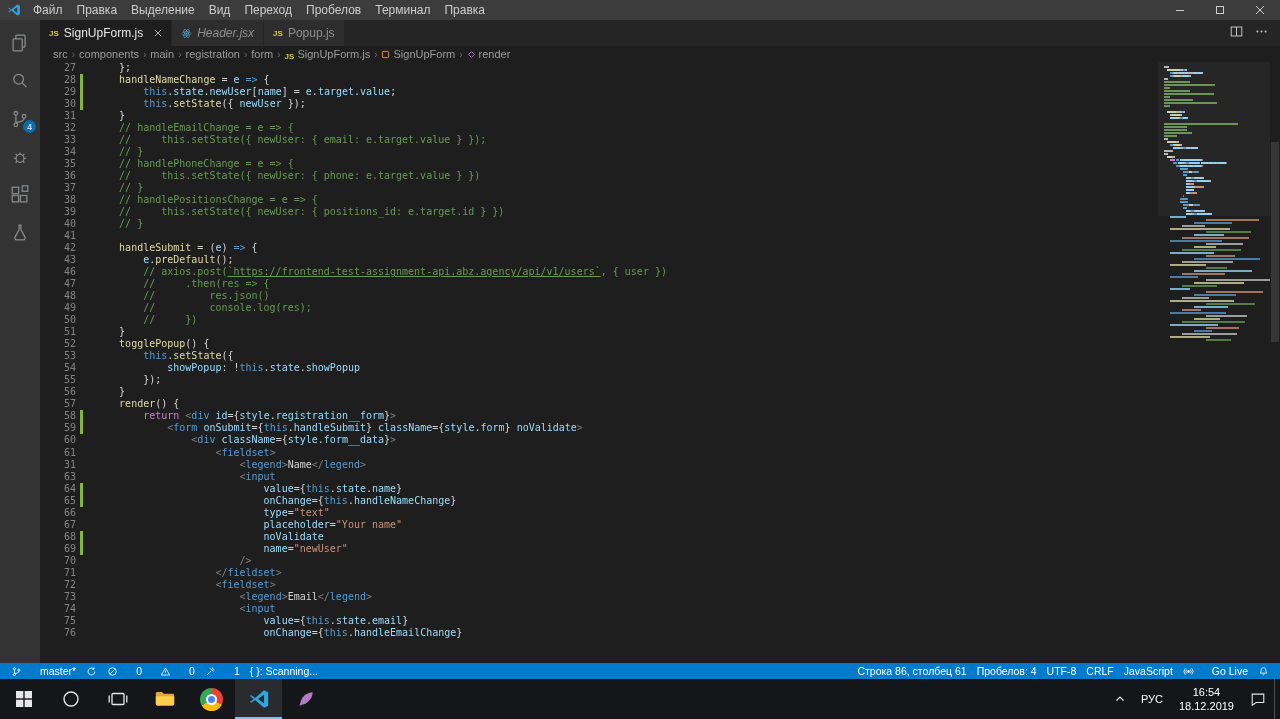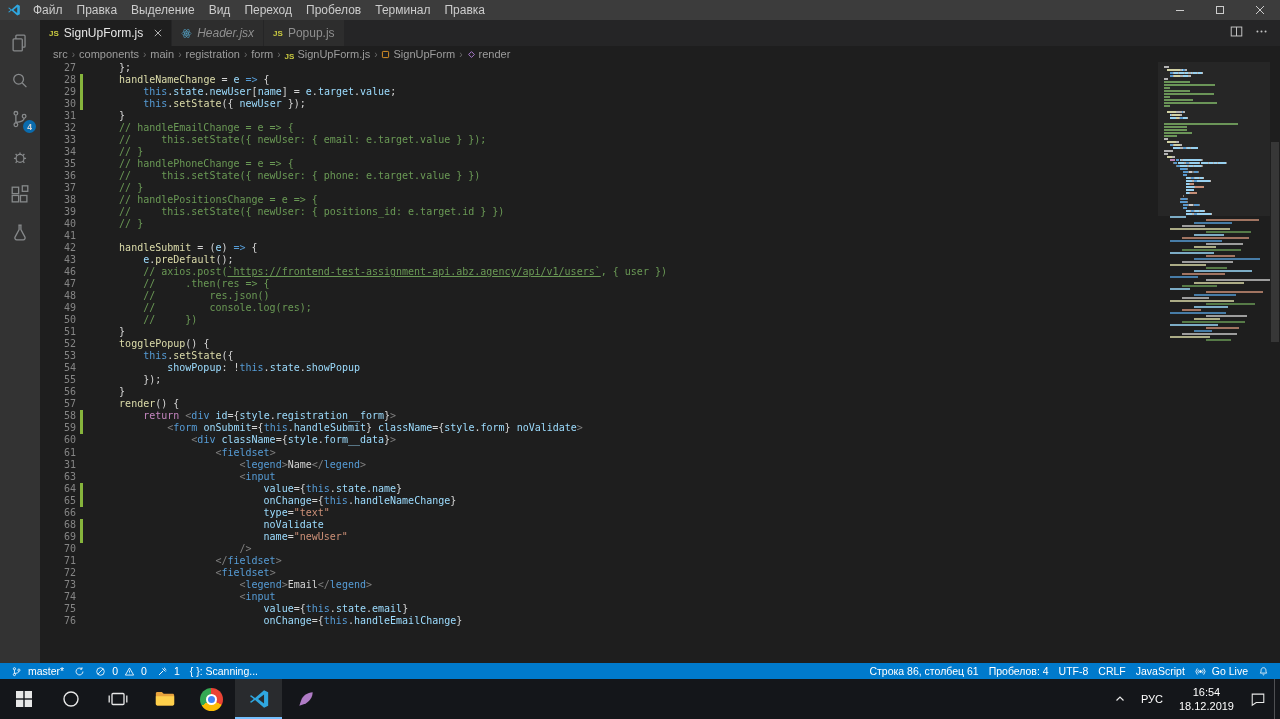--- a/index.html
+++ b/index.html
@@ -52,21 +52,21 @@
   
   .minimap{position:absolute;top:0;right:10px;width:112px;bottom:0;overflow:hidden;padding:4px 0 0 6px}
   .mm-line{height:2px;margin-bottom:1px;white-space:nowrap;overflow:hidden}
   .mm-seg{display:inline-block;height:2px;vertical-align:top}
   .mm-slider{position:absolute;left:0;top:0;right:0;height:154px;background:rgba(121,121,121,.10)}
   .vscroll{position:absolute;right:0;top:0;width:10px;bottom:0}
   .vscroll .thumb{position:absolute;left:1px;right:1px;top:80px;height:200px;background:rgba(121,121,121,.28)}
 
   
   .statusbar{height:16px;background:#007acc;display:flex;align-items:center;font-size:10.5px;color:#ffffff;padding:0 6px}
-  .sb-item{display:flex;align-items:center;gap:6px;padding:0 5px;height:100%;white-space:nowrap}
+  .sb-item{display:flex;align-items:center;gap:18px;padding:0 5px;height:100%;white-space:nowrap}
   .sb-right{margin-left:auto;display:flex;align-items:center}
 
   
   .taskbar{height:40px;background:#14161a;display:flex;align-items:stretch}
   .tb-app{width:47px;display:flex;align-items:center;justify-content:center;position:relative}
   .tb-app.active{background:rgba(255,255,255,.09)}
   .tb-app.active::after{content:"";position:absolute;left:0;right:0;bottom:0;height:2px;background:#76c0ff}
   .chrome{width:23px;height:23px;border-radius:50%;background:conic-gradient(#ea4335 0 33%,#fbbc05 33% 66%,#34a853 66% 100%);position:relative}
   .chrome::before{content:"";position:absolute;inset:6px;background:#fff;border-radius:50%}
   .chrome::after{content:"";position:absolute;inset:8px;background:#4285f4;border-radius:50%}
@@ -254,20 +254,21 @@
           <div class="code-line"><span class="ln">57</span><span class="modbar"></span><span class="code-text"><span class="tk-p">    </span><span class="tk-fn">render</span><span class="tk-p">() {</span></span></div>
           <div class="code-line"><span class="ln">58</span><span class="modbar on"></span><span class="code-text"><span class="tk-p">        </span><span class="tk-kw">return</span><span class="tk-p"> </span><span class="tk-ab">&lt;</span><span class="tk-tag">div</span><span class="tk-p"> </span><span class="tk-v">id</span><span class="tk-p">=</span><span class="tk-p">{</span><span class="tk-v">style</span><span class="tk-p">.</span><span class="tk-v">registration__form</span><span class="tk-p">}</span><span class="tk-ab">&gt;</span></span></div>
           <div class="code-line"><span class="ln">59</span><span class="modbar on"></span><span class="code-text"><span class="tk-p">            </span><span class="tk-ab">&lt;</span><span class="tk-tag">form</span><span class="tk-p"> </span><span class="tk-v">onSubmit</span><span class="tk-p">=</span><span class="tk-p">{</span><span class="tk-k">this</span><span class="tk-p">.</span><span class="tk-v">handleSubmit</span><span class="tk-p">}</span><span class="tk-p"> </span><span class="tk-v">className</span><span class="tk-p">=</span><span class="tk-p">{</span><span class="tk-v">style</span><span class="tk-p">.</span><span class="tk-v">form</span><span class="tk-p">}</span><span class="tk-p"> </span><span class="tk-v">noValidate</span><span class="tk-ab">&gt;</span></span></div>
           <div class="code-line"><span class="ln">60</span><span class="modbar"></span><span class="code-text"><span class="tk-p">                </span><span class="tk-ab">&lt;</span><span class="tk-tag">div</span><span class="tk-p"> </span><span class="tk-v">className</span><span class="tk-p">=</span><span class="tk-p">{</span><span class="tk-v">style</span><span class="tk-p">.</span><span class="tk-v">form__data</span><span class="tk-p">}</span><span class="tk-ab">&gt;</span></span></div>
           <div class="code-line"><span class="ln">61</span><span class="modbar"></span><span class="code-text"><span class="tk-p">                    </span><span class="tk-ab">&lt;</span><span class="tk-tag">fieldset</span><span class="tk-ab">&gt;</span></span></div>
           <div class="code-line"><span class="ln">31</span><span class="modbar"></span><span class="code-text"><span class="tk-p">                        </span><span class="tk-ab">&lt;</span><span class="tk-tag">legend</span><span class="tk-ab">&gt;</span><span class="tk-t">Name</span><span class="tk-ab">&lt;/</span><span class="tk-tag">legend</span><span class="tk-ab">&gt;</span></span></div>
           <div class="code-line"><span class="ln">63</span><span class="modbar"></span><span class="code-text"><span class="tk-p">                        </span><span class="tk-ab">&lt;</span><span class="tk-tag">input</span></span></div>
           <div class="code-line"><span class="ln">64</span><span class="modbar on"></span><span class="code-text"><span class="tk-p">                            </span><span class="tk-v">value</span><span class="tk-p">=</span><span class="tk-p">{</span><span class="tk-k">this</span><span class="tk-p">.</span><span class="tk-v">state</span><span class="tk-p">.</span><span class="tk-v">name</span><span class="tk-p">}</span></span></div>
           <div class="code-line"><span class="ln">65</span><span class="modbar on"></span><span class="code-text"><span class="tk-p">                            </span><span class="tk-v">onChange</span><span class="tk-p">=</span><span class="tk-p">{</span><span class="tk-k">this</span><span class="tk-p">.</span><span class="tk-v">handleNameChange</span><span class="tk-p">}</span></span></div>
           <div class="code-line"><span class="ln">66</span><span class="modbar"></span><span class="code-text"><span class="tk-p">                            </span><span class="tk-v">type</span><span class="tk-p">=</span><span class="tk-s">"text"</span></span></div>
+          <div class="code-line"><span class="ln">67</span><span class="modbar"></span><span class="code-text"><span class="tk-p">                            </span><span class="tk-v">placeholder</span><span class="tk-p">=</span><span class="tk-s">"Your name"</span></span></div>
           <div class="code-line"><span class="ln">68</span><span class="modbar on"></span><span class="code-text"><span class="tk-p">                            </span><span class="tk-v">noValidate</span></span></div>
           <div class="code-line"><span class="ln">69</span><span class="modbar on"></span><span class="code-text"><span class="tk-p">                            </span><span class="tk-v">name</span><span class="tk-p">=</span><span class="tk-s">"newUser"</span></span></div>
           <div class="code-line"><span class="ln">70</span><span class="modbar"></span><span class="code-text"><span class="tk-p">                        </span><span class="tk-ab">/&gt;</span></span></div>
           <div class="code-line"><span class="ln">71</span><span class="modbar"></span><span class="code-text"><span class="tk-p">                    </span><span class="tk-ab">&lt;/</span><span class="tk-tag">fieldset</span><span class="tk-ab">&gt;</span></span></div>
           <div class="code-line"><span class="ln">72</span><span class="modbar"></span><span class="code-text"><span class="tk-p">                    </span><span class="tk-ab">&lt;</span><span class="tk-tag">fieldset</span><span class="tk-ab">&gt;</span></span></div>
           <div class="code-line"><span class="ln">73</span><span class="modbar"></span><span class="code-text"><span class="tk-p">                        </span><span class="tk-ab">&lt;</span><span class="tk-tag">legend</span><span class="tk-ab">&gt;</span><span class="tk-t">Email</span><span class="tk-ab">&lt;/</span><span class="tk-tag">legend</span><span class="tk-ab">&gt;</span></span></div>
           <div class="code-line"><span class="ln">74</span><span class="modbar"></span><span class="code-text"><span class="tk-p">                        </span><span class="tk-ab">&lt;</span><span class="tk-tag">input</span></span></div>
           <div class="code-line"><span class="ln">75</span><span class="modbar"></span><span class="code-text"><span class="tk-p">                            </span><span class="tk-v">value</span><span class="tk-p">=</span><span class="tk-p">{</span><span class="tk-k">this</span><span class="tk-p">.</span><span class="tk-v">state</span><span class="tk-p">.</span><span class="tk-v">email</span><span class="tk-p">}</span></span></div>
           <div class="code-line"><span class="ln">76</span><span class="modbar"></span><span class="code-text"><span class="tk-p">                            </span><span class="tk-v">onChange</span><span class="tk-p">=</span><span class="tk-p">{</span><span class="tk-k">this</span><span class="tk-p">.</span><span class="tk-v">handleEmailChange</span><span class="tk-p">}</span></span></div>
         </div>

